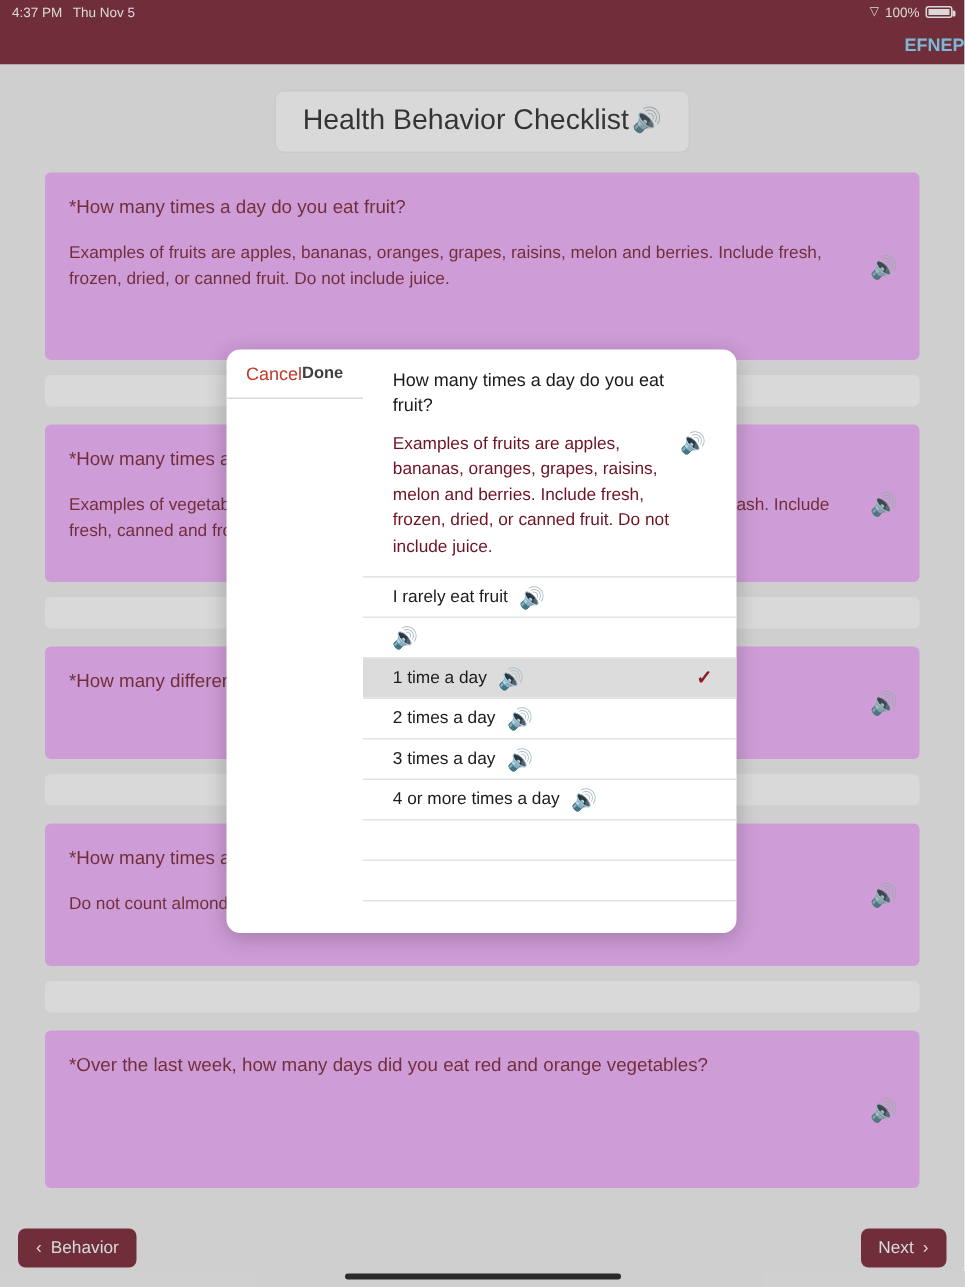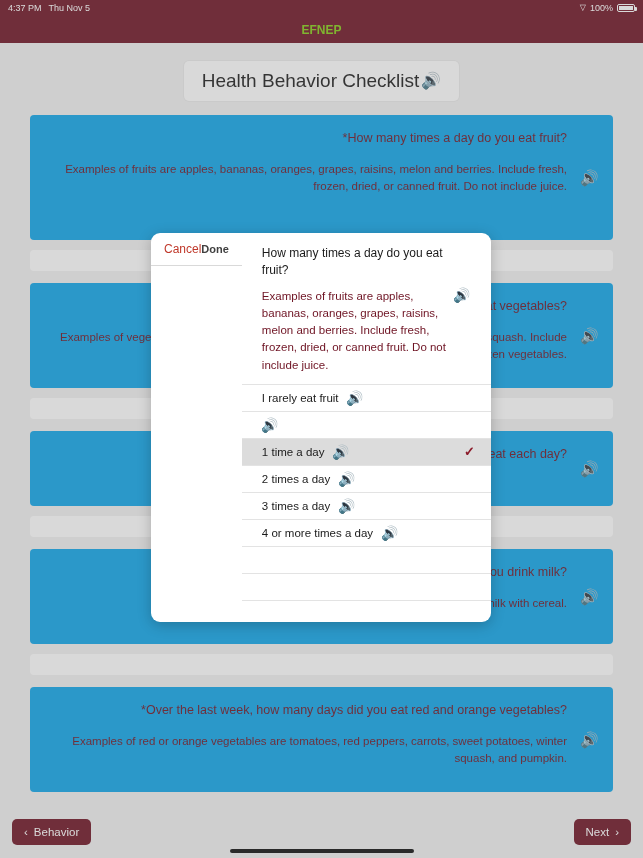--- a/index.html
+++ b/index.html
@@ -38,24 +38,24 @@
   .batt::after {
     content:""; position:absolute; right:-3px; top:2px;
     width:2px; height:4px; background:#ffffff; border-radius:0 1px 1px 0;
   }
   .batt i { position:absolute; left:1px; top:1px; bottom:1px; width:14px; background:#ffffff; display:block; }
 
   
   .navbar {
     height: 27px;
     background: #6e1323;
-    color: #84cc16;
+    color: #7dd3fc;
     font-size: 12px;
     font-weight: bold;
-    display:flex; align-items:center; justify-content:center;
+    display:flex; align-items:center; justify-content:flex-end;
   }
 
   
   .titlewrap {
     display:flex; justify-content:center;
     padding: 18px 0 14px 0;
     background: #f2f2f2;
   }
   .title-pill {
     background: #ffffff;
@@ -70,27 +70,26 @@
     color: #8c1c2b;
     font-size: 14px;
     line-height: 1;
     display:inline-block;
   }
   .spk.big { font-size: 16px; }
 
   
   .content { padding: 0 30px; }
   .card {
-    background: #0ea5e9;
+    background: #f0abfc;
     border-radius: 4px;
     padding: 14px 16px;
     margin-bottom: 10px;
     position: relative;
     min-height: 56px;
-    text-align: right;
   }
   .q-text {
     color: #6e1323;
     font-size: 12.5px;
     line-height: 1.45;
     margin-bottom: 14px;
     padding-right: 30px;
   }
   .q-help {
     color: #6e1323;
@@ -249,21 +248,20 @@
 
     <div class="card" style="min-height:95px;">
       <div class="q-text">*How many times a day do you drink milk?</div>
       <div class="q-help">Do not count almond or coconut milk, or milk with cereal.</div>
       <span class="card-spk">🔊</span>
     </div>
     <div class="answer-bar"></div>
 
     <div class="card" style="min-height:105px;">
       <div class="q-text">*Over the last week, how many days did you eat red and orange vegetables?</div>
-      <div class="q-help">Examples of red or orange vegetables are tomatoes, red peppers, carrots, sweet potatoes, winter squash, and pumpkin.</div>
       <span class="card-spk">🔊</span>
     </div>
 
   </div>
 
   <div class="toolbar">
     <button class="navbtn">
       <span>‹</span>
       <span>Behavior</span>
     </button>

